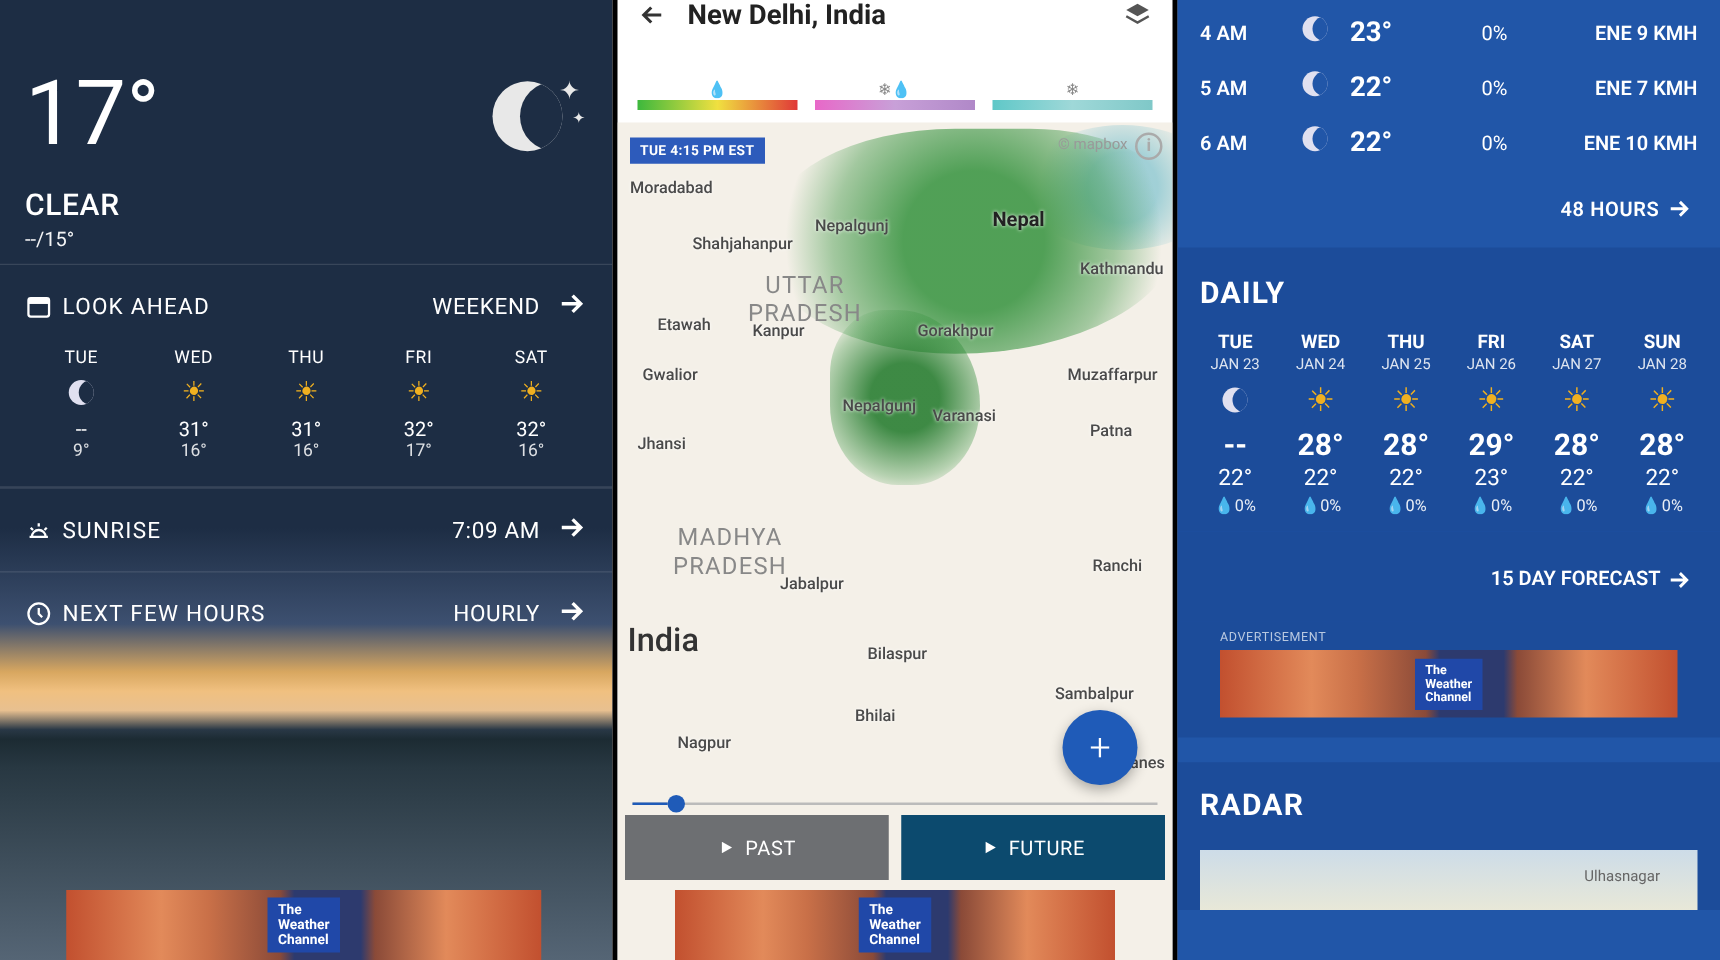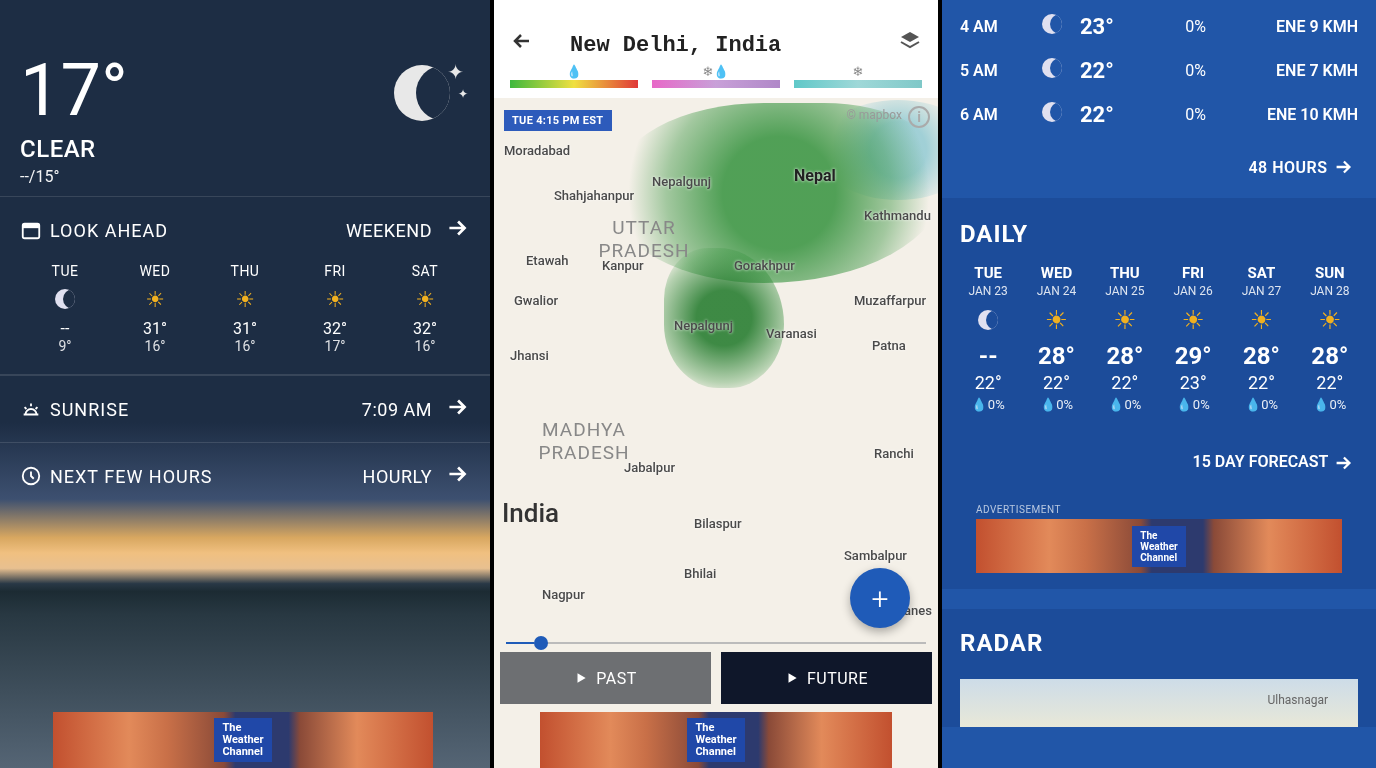--- a/index.html
+++ b/index.html
@@ -16,21 +16,21 @@
   
   .p1 {
     width: 490px;
     background: linear-gradient(to bottom,
       #1d2d44 0%, #1d2d44 55%, #3d5070 65%, #d8a760 70%, #f0c080 72%,
       #e8c090 74%, #293846 76%, #1c2b33 77%, #283842 80%, #556575 100%);
     color: #fff;
   }
   .p1 .current { padding: 55px 20px 10px 20px; display: flex; justify-content: space-between; align-items: flex-start; }
   .p1 .temp { font-size: 72px; font-weight: 400; line-height: 1; }
-  .p1 .cond { font-size: 24px; font-weight: 500; margin-top: 8px; letter-spacing: 0.5px; }
+  .p1 .cond { font-size: 24px; font-weight: 500; margin-top: 23px; letter-spacing: 0.5px; }
   .p1 .hilo { font-size: 16px; margin-top: 4px; opacity: 0.95; }
   .moon-wrap { position: relative; margin-top: 10px; margin-right: 20px; }
   .moon {
     width: 56px; height: 56px; border-radius: 50%; background: #e8e8e8;
     position: relative; overflow: hidden;
   }
   .moon::after {
     content: ""; position: absolute; width: 56px; height: 56px; border-radius: 50%;
     background: #1d2d44; left: 22px; top: 0;
   }
@@ -64,21 +64,21 @@
     display: flex; align-items: center; justify-content: center; color: #fff;
   }
   .adbar .twc { background: #2048a8; padding: 4px 8px; font-size: 11px; font-weight: 700; line-height: 1.1; }
 
   
   .p2 {
     width: 452px; background: #fff; border-left: 4px solid #000; border-right: 4px solid #000;
     display: flex; flex-direction: column;
   }
   .p2-header {
-    height: 58px; display: flex; align-items: flex-end; padding: 0 16px; gap: 36px; font-family: Liberation Mono, monospace;
+    height: 58px; display: flex; align-items: flex-start; padding: 0 16px; gap: 16px;
   }
   .p2-header .title { font-size: 22px; font-weight: 700; color: #222; flex: 1; }
   .legend { height: 40px; padding: 6px 16px 4px 16px; display: flex; gap: 14px; }
   .lg { flex: 1; position: relative; }
   .lg .icon { text-align: center; font-size: 13px; color: #888; height: 14px; }
   .lg .bar { height: 8px; margin-top: 2px; }
   .lg-rain .bar { background: linear-gradient(to right, #3db83d, #f0e040, #e03838); }
   .lg-mix .bar  { background: linear-gradient(to right, #e868c8, #c8a0d8, #b088c8); }
   .lg-snow .bar { background: linear-gradient(to right, #5fc8c8, #9fd8d8, #7fc8c8); }
 
@@ -123,21 +123,21 @@
   }
   .timeline .filled { position: absolute; left: 0; width: 28px; top: 0; height: 2px; background: #1f5bb8; }
   .pf-buttons {
     position: absolute; left: 6px; right: 6px; bottom: 64px; display: flex; gap: 10px;
   }
   .pf-btn {
     flex: 1; height: 52px; display: flex; align-items: center; justify-content: center;
     gap: 8px; font-size: 16px; letter-spacing: 0.5px; color: #fff;
   }
   .pf-past { background: #6d6f72; }
-  .pf-future { background: #0f172a; }
+  .pf-future { background: #0c4a6e; }
   .p2 .adbar { position: absolute; bottom: 0; left: 46px; width: 352px; }
 
   
   .p3 {
     width: 434px; background: #2156a8; color: #fff;
     display: flex; flex-direction: column;
   }
   .hourly { padding: 4px 18px 8px 18px; }
   .hr { display: flex; align-items: center; height: 44px; font-size: 16px; }
   .hr .t { width: 64px; font-weight: 600; }
@@ -338,21 +338,21 @@
     <div class="city-label" style="top:76px; left:158px">Nepalgunj</div>
     <div class="city-label" style="top:90px; left:60px">Shahjahanpur</div>
     <div class="city-label" style="top:45px; left:10px">Moradabad</div>
     <div class="state-label" style="top:118px; left:100px; width:100px">UTTAR PRADESH</div>
     <div class="city-label" style="top:110px; left:370px">Kathmandu</div>
     <div class="city-label" style="top:155px; left:32px">Etawah</div>
     <div class="city-label" style="top:160px; left:108px">Kanpur</div>
     <div class="city-label" style="top:160px; left:240px">Gorakhpur</div>
     <div class="city-label" style="top:195px; left:20px">Gwalior</div>
     <div class="city-label" style="top:220px; left:180px">Nepalgunj</div>
-    <div class="city-label" style="top:228px; left:272px">Varanasi</div>
+    <div class="city-label" style="top:228px; left:252px">Varanasi</div>
     <div class="city-label" style="top:195px; left:360px">Muzaffarpur</div>
     <div class="city-label" style="top:250px; left:16px">Jhansi</div>
     <div class="city-label" style="top:240px; left:378px">Patna</div>
     <div class="state-label" style="top:320px; left:40px; width:100px">MADHYA PRADESH</div>
     <div class="city-label" style="top:362px; left:130px">Jabalpur</div>
     <div class="city-label" style="top:348px; left:380px">Ranchi</div>
     <div class="city-label" style="top:418px; left:200px">Bilaspur</div>
     <div class="city-label" style="top:489px; left:48px">Nagpur</div>
     <div class="city-label" style="top:468px; left:190px">Bhilai</div>
     <div class="city-label" style="top:450px; left:350px">Sambalpur</div>

